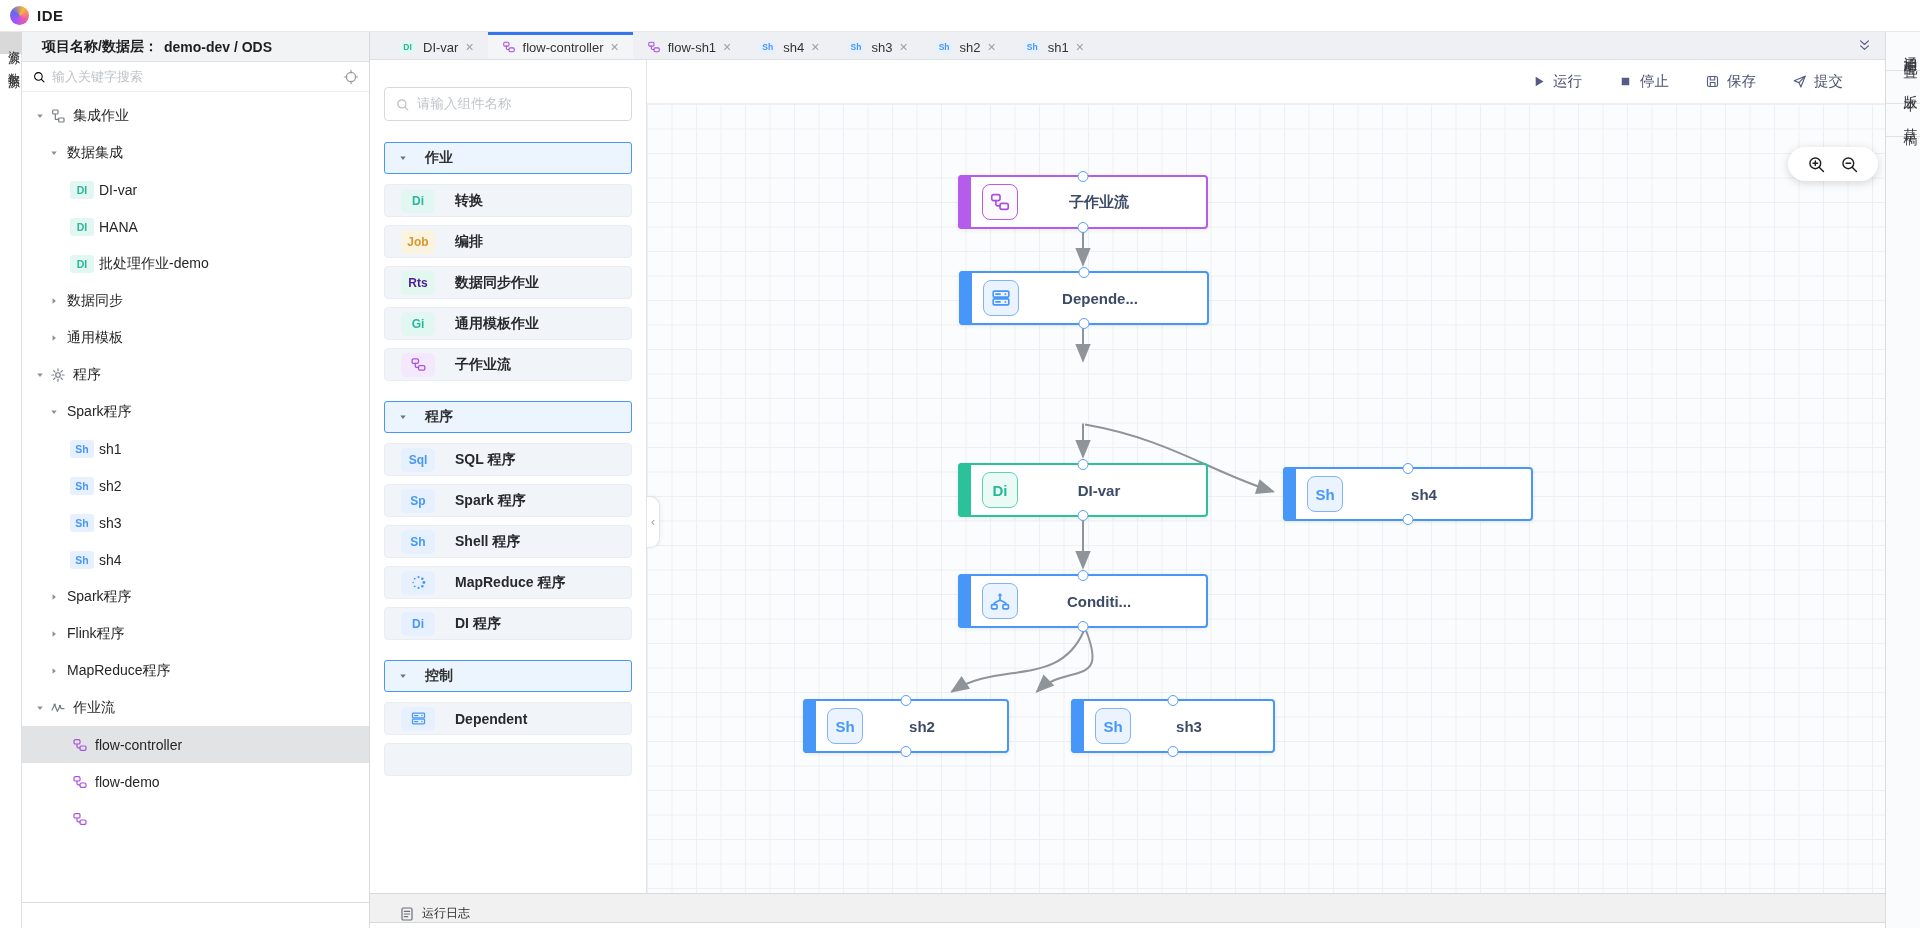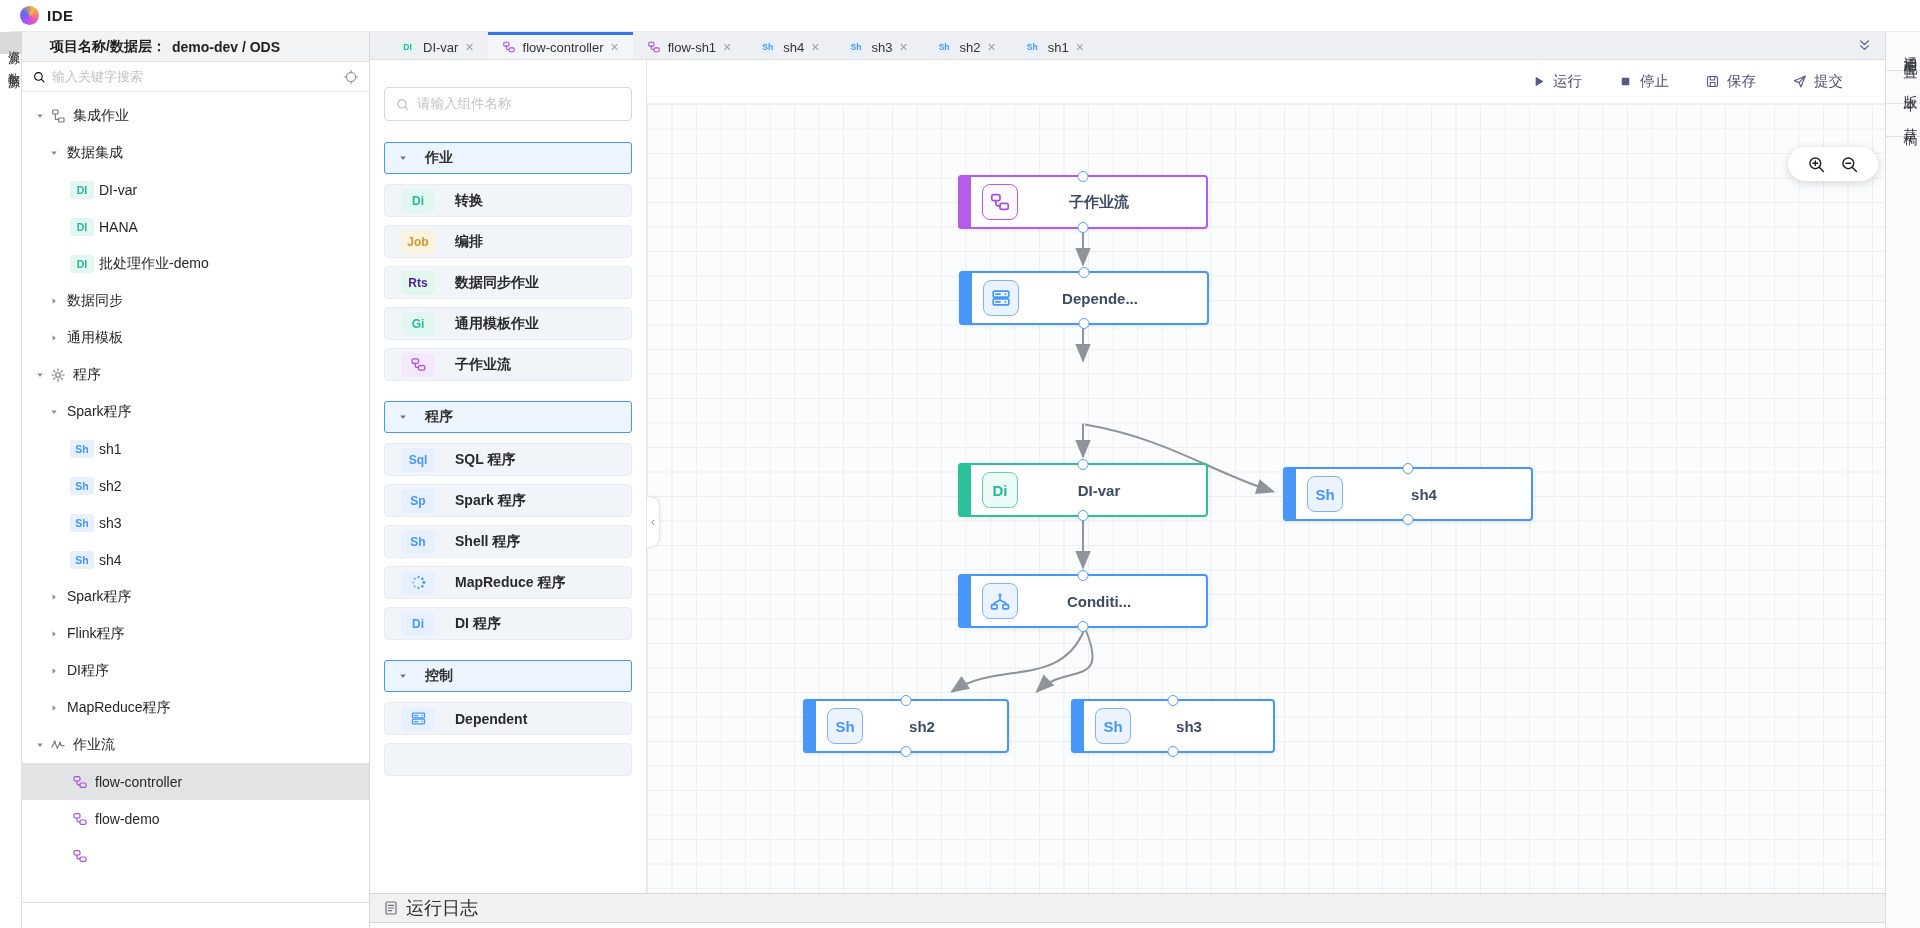--- a/index.html
+++ b/index.html
@@ -1,33 +1,33 @@
 <!DOCTYPE html>
 <html><head>
 <meta charset="utf-8">
 <style>
   * { margin:0; padding:0; box-sizing:border-box; }
   html,body { width:1920px; height:928px; overflow:hidden; font-family:"Liberation Sans",sans-serif; background:#fff; }
   .root { width:1920px; height:928px; display:flex; flex-direction:column; }
 
   
-  .topbar { height:32px; border-bottom:1px solid #e9e9e9; display:flex; align-items:center; padding-left:10px; gap:8px; background:#fff;margin-left:10px; }
+  .topbar { height:32px; border-bottom:1px solid #e9e9e9; display:flex; align-items:center; padding-left:10px; gap:8px; background:#fff; }
   .logo { width:19px; height:19px; border-radius:50%; background:conic-gradient(from 30deg,#f7b733,#ef5da8,#a855f7,#6366f1,#f7b733); }
   .app-title { font-size:15px; font-weight:bold; color:#1f1f1f; letter-spacing:.5px; }
 
   .body { flex:1; display:flex; min-height:0; }
 
   
   .left-rail { width:22px; border-right:1px solid #e0e0e0; background:#fff; display:flex; flex-direction:column; }
   .rail-item { writing-mode:vertical-rl; text-orientation:upright; font-size:12px; color:#333; padding:9px 0; text-align:center; width:22px; letter-spacing:2px; cursor:pointer; }
   .rail-item.active { background:#d9d9d9; }
 
   
   .left-panel { width:348px; border-right:1px solid #d9d9d9; display:flex; flex-direction:column; background:#fff; }
-  .panel-header { height:30px; background:#f2f3f5; border-bottom:1px solid #e3e3e3; display:flex; align-items:center; padding:0 28px; font-size:14px; font-weight:bold; color:#1f1f1f; white-space:nowrap; overflow:hidden; }
+  .panel-header { height:30px; background:#f2f3f5; border-bottom:1px solid #e3e3e3; display:flex; align-items:center; padding:0 20px; font-size:14px; font-weight:bold; color:#1f1f1f; white-space:nowrap; overflow:hidden; }
   .panel-header .proj { margin-left:6px; }
   .panel-search { height:30px; border-bottom:1px solid #ececec; display:flex; align-items:center; padding:0 10px; gap:6px; }
   .panel-search .ph { flex:1; font-size:13px; color:#bfc3c9; }
   .icon { display:inline-flex; align-items:center; justify-content:center; }
   .icon svg { display:block; }
   .tree { height:810px; overflow:hidden; padding-top:5px; }
   .tree-row { height:37px; display:flex; align-items:center; font-size:14px; color:#262626; cursor:pointer; }
   .tree-row.selected { background:#e2e3e5; }
   .caret { width:16px; color:#8a8f99; flex:none; }
   .tree-ico { width:20px; color:#787e87; flex:none; }
@@ -79,21 +79,21 @@
   .node .bar { position:absolute; left:-2px; top:-2px; bottom:-2px; width:13px; border-radius:4px 0 0 4px; }
   .node-icon { width:36px; height:36px; border-radius:8px; border:1.5px solid; display:flex; align-items:center; justify-content:center; margin-left:22px; flex:none; font-weight:bold; font-size:15px; }
   .node-label { flex:1; text-align:center; font-size:15px; font-weight:bold; color:#3d4b66; margin-right:26px; white-space:nowrap; overflow:hidden; }
   .port { position:absolute; width:11px; height:11px; border-radius:50%; background:#fff; border:1.5px solid #5b9cf8; left:50%; transform:translateX(-50%); cursor:crosshair; }
   .port.top { top:-6px; } .port.bottom { bottom:-6px; }
   .zoom-pill { position:absolute; right:7px; top:43px; width:90px; height:34px; background:#fff; border-radius:17px; box-shadow:0 2px 10px rgba(0,0,0,.16); display:flex; align-items:center; justify-content:center; gap:14px; }
   .zoom-pill .icon { color:#1f1f1f; cursor:pointer; }
   .collapse-handle { position:absolute; left:0; top:392px; width:13px; height:52px; background:#fff; border:1px solid #e2e4e8; border-left:none; border-radius:0 10px 10px 0; display:flex; align-items:center; justify-content:center; color:#9aa0a8; font-size:12px; cursor:pointer; box-shadow:1px 0 4px rgba(0,0,0,.05); }
 
   
-  .bottom-bar { height:30px; background:#f1f1f1; border-top:1px solid #d9d9d9; border-bottom:1px solid #d9d9d9; display:flex; align-items:center; gap:7px; padding-left:13px; font-size:18px; color:#2b2b2b; cursor:pointer; }
+  .bottom-bar { height:30px; background:#f1f1f1; border-top:1px solid #d9d9d9; border-bottom:1px solid #d9d9d9; display:flex; align-items:flex-end; gap:7px; padding-left:29px; font-size:12px; color:#2b2b2b; cursor:pointer; }
   .bottom-bar .icon { color:#6b6f76; }
   .sliver { height:5px; background:#fff; }
 
   
   .right-rail { width:35px; border-left:1px solid #dcdcdc; background:#fafbfc; display:flex; flex-direction:column; }
   .rrail-item { writing-mode:vertical-rl; text-orientation:upright; font-size:14px; color:#33373d; padding:13px 0; text-align:center; width:34px; border-bottom:1px solid #e2e2e2; letter-spacing:3px; cursor:pointer; }
 </style>
 </head>
 <body>
 
@@ -234,28 +234,20 @@
               </svg>
             </span>
             <span class="tree-label">Flink程序</span>
           </div>
           <div class="tree-row" style="padding-left: 24px;">
             <span class="icon caret">
               <svg viewBox="0 0 24 24" fill="none" stroke="currentColor" stroke-width="1.8" stroke-linecap="round" stroke-linejoin="round" width="10" height="10">
                 <path d="M8.5 5.5l8 6.5-8 6.5z" fill="currentColor" stroke="none"></path>
               </svg>
             </span>
-            <span class="tree-label">DI程序</span>
-          </div>
-          <div class="tree-row" style="padding-left: 24px;">
-            <span class="icon caret">
-              <svg viewBox="0 0 24 24" fill="none" stroke="currentColor" stroke-width="1.8" stroke-linecap="round" stroke-linejoin="round" width="10" height="10">
-                <path d="M8.5 5.5l8 6.5-8 6.5z" fill="currentColor" stroke="none"></path>
-              </svg>
-            </span>
             <span class="tree-label">MapReduce程序</span>
           </div>
           <div class="tree-row" style="padding-left: 10px;">
             <span class="icon caret">
               <svg viewBox="0 0 24 24" fill="none" stroke="currentColor" stroke-width="1.8" stroke-linecap="round" stroke-linejoin="round" width="10" height="10">
                 <path d="M5.5 8.5l6.5 8 6.5-8z" fill="currentColor" stroke="none"></path>
               </svg>
             </span>
             <span class="icon tree-ico">
               <svg viewBox="0 0 24 24" fill="none" stroke="currentColor" stroke-width="1.8" stroke-linecap="round" stroke-linejoin="round" width="16" height="16">

